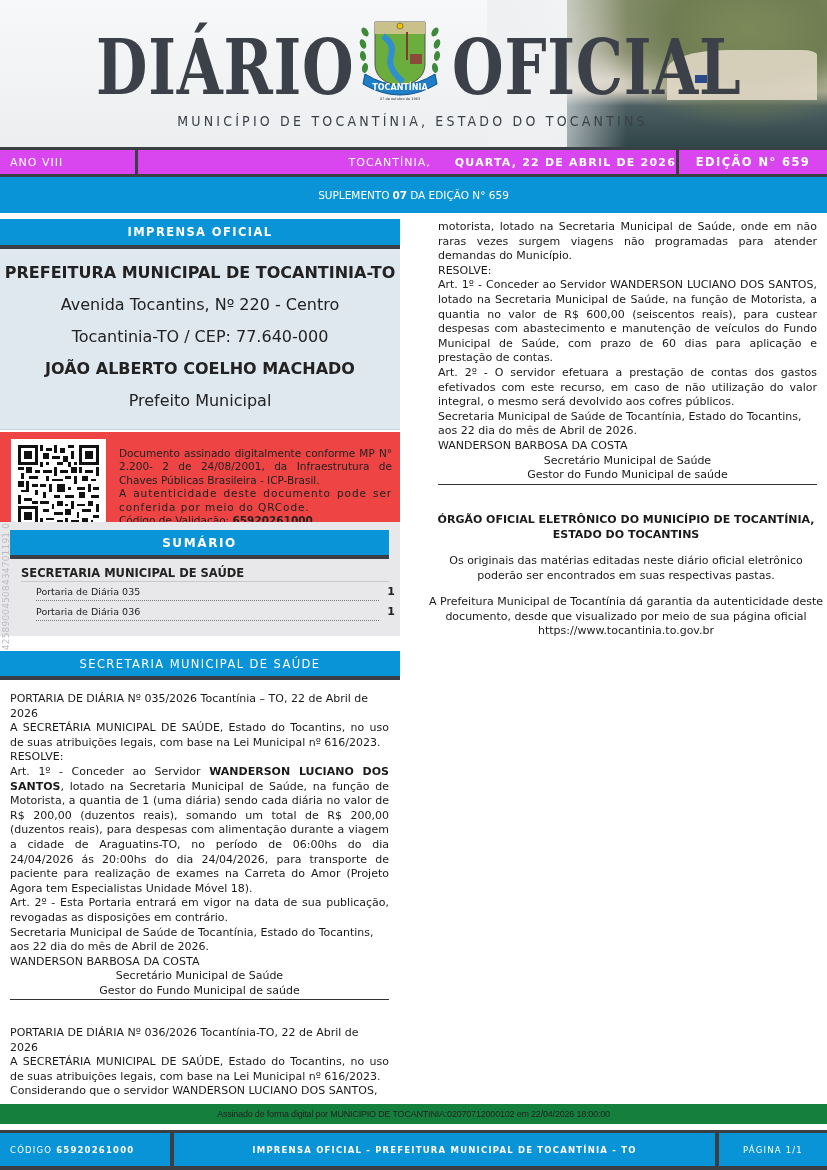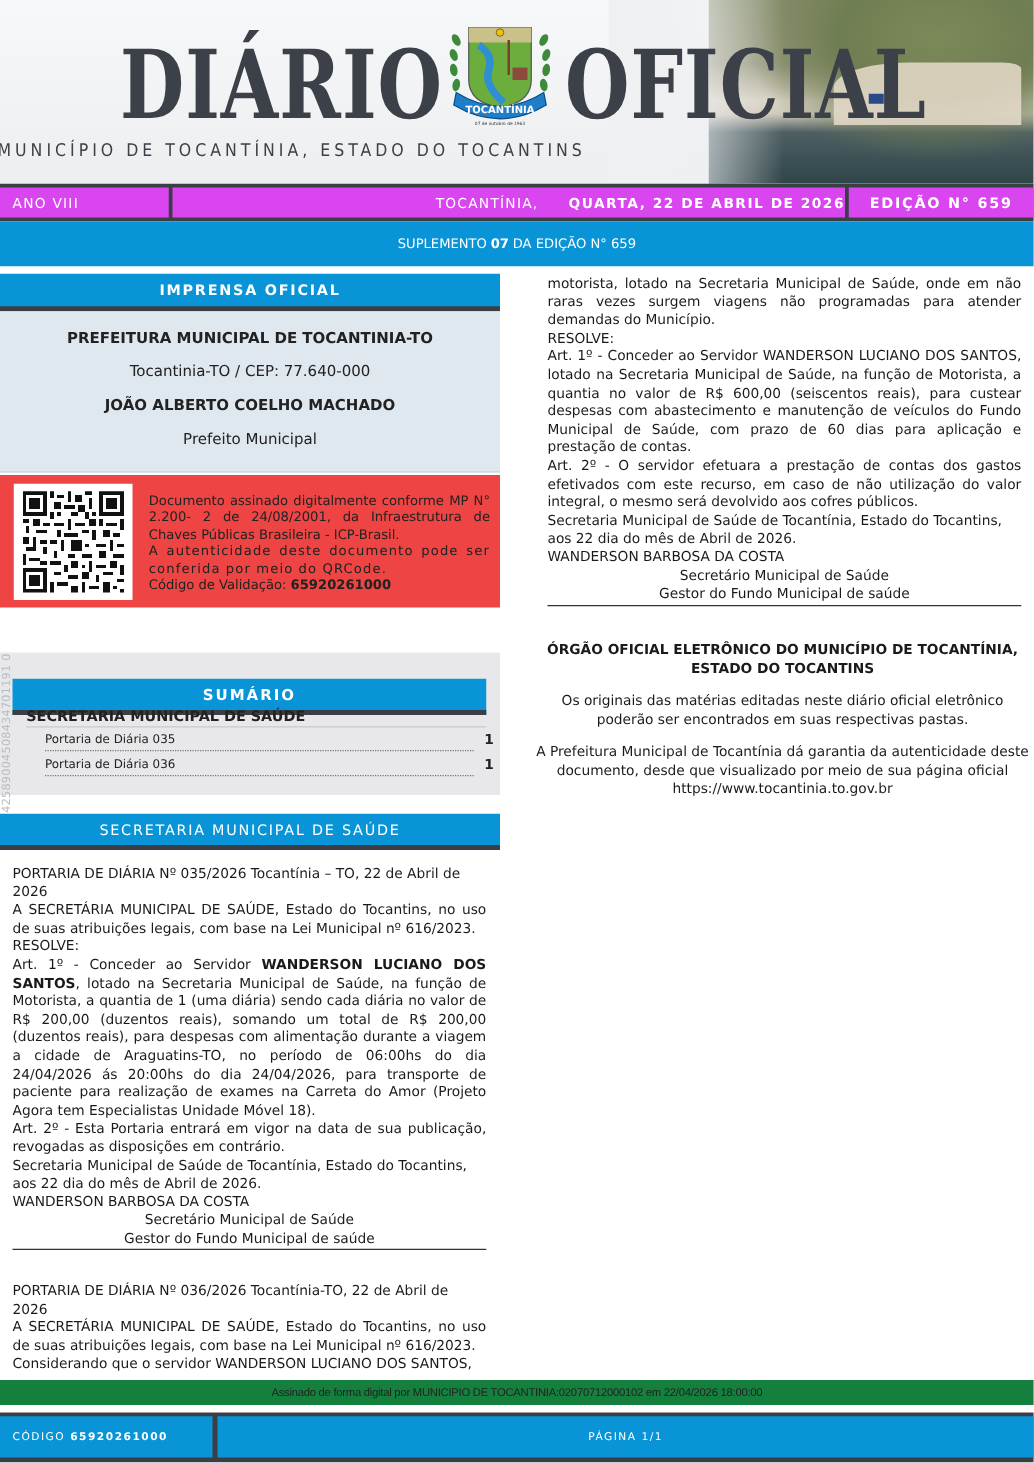--- a/index.html
+++ b/index.html
@@ -33,21 +33,21 @@
     position: absolute; top: 30px; font-family: "DejaVu Serif", serif; font-weight: bold;
     font-size: 76px; line-height: 76px; color: #3c4048; letter-spacing: 1px;
     transform: scaleX(0.78); transform-origin: left top;
   }
   .logo-title.left { left: 96px; }
   .logo-title.right { left: 452px; }
   .crest {
     position: absolute; left: 355px; top: 14px; width: 90px; height: 88px;
   }
   .subtitle-line {
-    position: absolute; left: 0; top: 113px; width: 827px; text-align: left;
+    position: absolute; left: 0; top: 113px; width: 827px; text-align: center;
     font-family: "DejaVu Sans Condensed", "DejaVu Sans", sans-serif; font-size: 14px; letter-spacing: 3.2px;
     color: #3c4048; padding-left: 0;
   }
   .subtitle-line span { display: inline-block; margin-left: -2px; }
 
   
   .infobar {
     position: absolute; left: 0; top: 147px; width: 827px; height: 30px;
     background: #3a3f45; display: flex; padding: 3px 0;
   }
@@ -74,21 +74,21 @@
   .sec-header {
     background: #0894d6; color: #fff; text-align: center; font-weight: bold;
     font-size: 11.5px; letter-spacing: 1.4px; border-bottom: 4px solid #3a3f45;
     display: flex; align-items: center; justify-content: center;
   }
   .imprensa {
     position: absolute; left: 0; top: 219px; width: 400px;
   }
   .imprensa .sec-header { height: 30px; }
   .imprensa .info {
-    background: #dfe7ef; padding: 14px 0 6px 0; text-align: center; font-size: 12px; color: #222;
+    background: #dfe7ef; padding: 14px 0 6px 0; text-align: center; font-size: 16px; color: #222;
     border-bottom: 1px solid #c6d2de;
   }
   .imprensa .info p { margin-bottom: 13px; }
   .imprensa .info p.bold { font-weight: bold; }
   .imprensa .qrbox {
     background: #ef4444; height: 106px; position: relative; margin-top: 2px;
   }
   .qr {
     position: absolute; left: 11px; top: 7px; width: 95px; height: 93px; background: #fff;
     padding: 6px;
@@ -96,21 +96,21 @@
   .qr svg { width: 100%; height: 100%; }
   .qrtext {
     position: absolute; left: 119px; top: 15px; width: 273px; font-size: 10.5px; line-height: 13.4px;
     text-align: justify; color: #222;
   }
   .qrtext b { font-weight: bold; }
 
   .sumario {
     position: absolute; left: 0; top: 522px; width: 400px; height: 114px; background: #e8e8ea;
   }
-  .sumario .sec-header { position: absolute; left: 10px; top: 21px; width: 379px; height: 29px; font-size: 12px; letter-spacing: 1.6px; }
+  .sumario .sec-header { position: absolute; left: 10px; top: 8px; width: 379px; height: 29px; font-size: 12px; letter-spacing: 1.6px; }
   .sumario .cat {
     position: absolute; left: 21px; top: 44px; width: 368px; font-weight: bold; font-size: 11.5px;
     border-bottom: 1px solid #c9c9cc; padding-bottom: 1px;
   }
   .sumario .item {
     position: absolute; left: 36px; width: 343px; font-size: 9.5px; border-bottom: 1px dotted #777;
     height: 18px; line-height: 18px;
   }
   .sumario .item .pg { position: absolute; right: -16px; font-weight: bold; font-size: 11px; }
 
@@ -211,20 +211,21 @@
     <span>SUPLEMENTO</span>
     <b>07</b>
     <span>DA EDIÇÃO N° 659</span>
   </div>
 </div>
 
 <div class="imprensa">
   <div class="sec-header">IMPRENSA OFICIAL</div>
   <div class="info">
     <p class="bold">PREFEITURA MUNICIPAL DE TOCANTINIA-TO</p>
+    <p>Avenida Tocantins, Nº 220 - Centro</p>
     <p>Tocantinia-TO / CEP: 77.640-000</p>
     <p class="bold">JOÃO ALBERTO COELHO MACHADO</p>
     <p>Prefeito Municipal</p>
   </div>
   <div class="qrbox">
     <div class="qr">
       <svg viewBox="0 0 29 29" shape-rendering="crispEdges">
         <rect width="29" height="29" fill="#fff"></rect>
         <g fill="#111">
           <path d="M0 0h7v7H0z M1 1v5h5V1z M2 2h3v3H2z"></path>
@@ -305,14 +306,15 @@
     <span>https://www.tocantinia.to.gov.br</span>
   </p>
 </div>
 
 <div class="signed">Assinado de forma digital por MUNICIPIO DE TOCANTINIA:02070712000102 em 22/04/2026 18:00:00</div>
 <div class="footbar">
   <div class="cell f1">
     <span>CÓDIGO</span>
     <b>65920261000</b>
   </div>
+  <div class="cell f2">IMPRENSA OFICIAL - PREFEITURA MUNICIPAL DE TOCANTÍNIA - TO</div>
   <div class="cell f3">PÁGINA 1/1</div>
 </div>
 
 </body></html>

